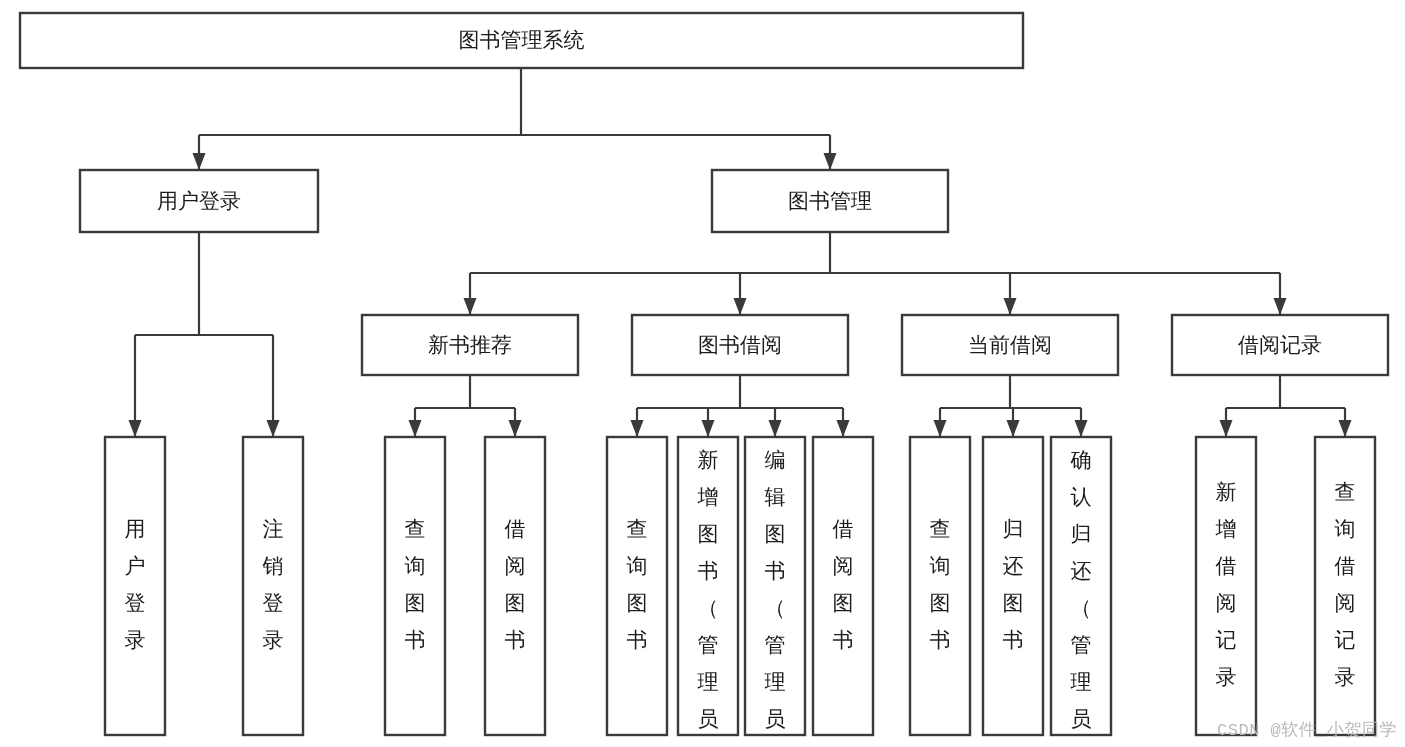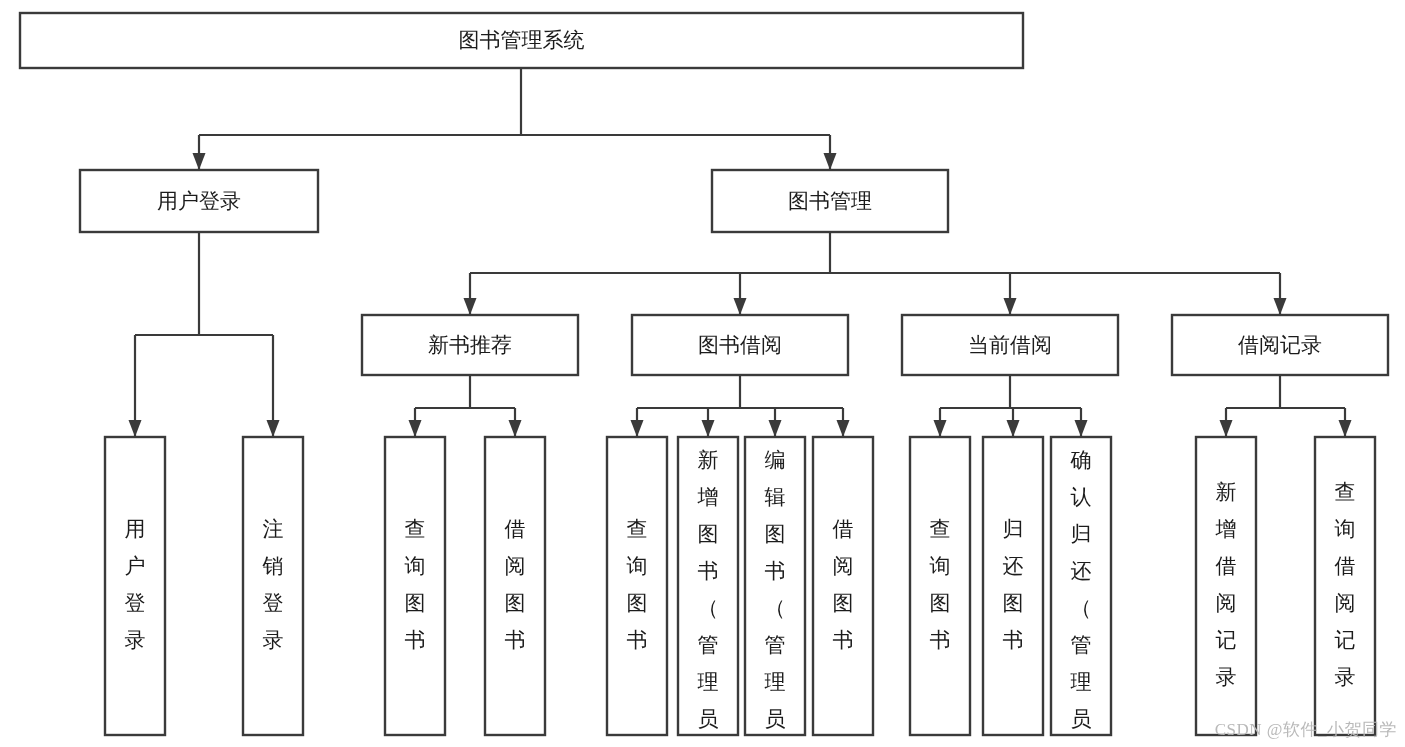--- a/index.html
+++ b/index.html
@@ -55,21 +55,21 @@
     font-family: "Liberation Sans", "DejaVu Sans", sans-serif;
     font-size: 21px;
     fill: #1c1c1c;
     text-anchor: middle;
     dominant-baseline: middle;
   }
   .watermark-text {
     position: absolute;
     right: 8px;
     bottom: 6px;
-    font-family: Liberation Serif, serif;
+    font-family: Liberation Mono, monospace;
     font-size: 17px;
     color: #b9b9b9;
     letter-spacing: 0.5px;
     white-space: nowrap;
     user-select: none;
   }
 </style>
 </head>
 <body>
 

